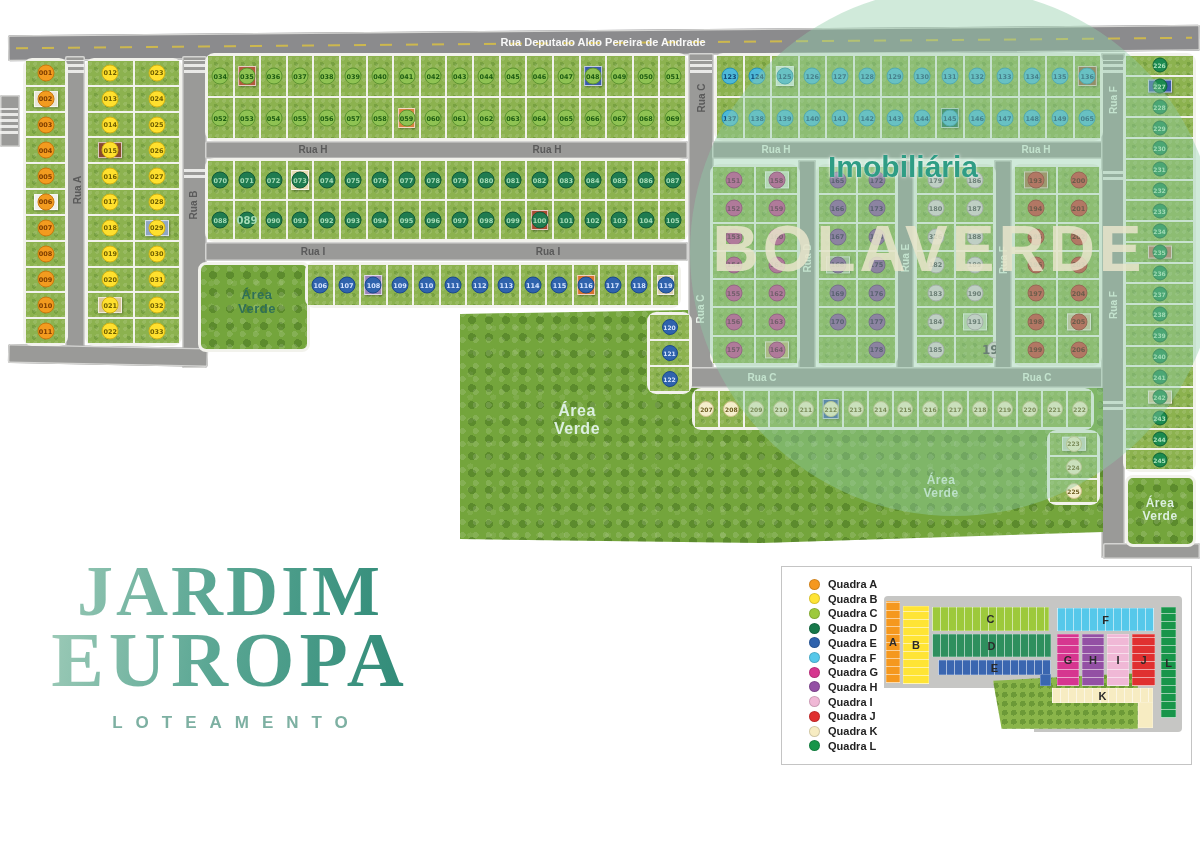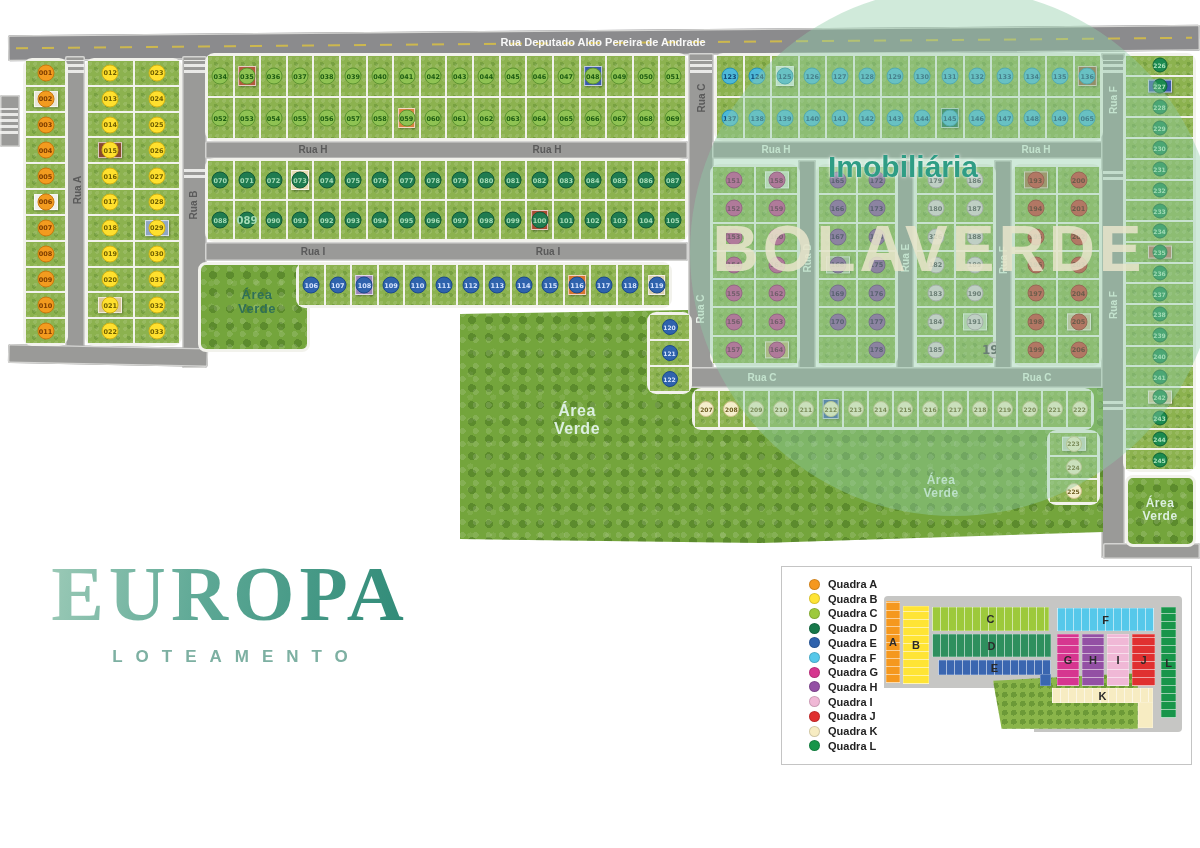--- a/index.html
+++ b/index.html
@@ -426,21 +426,21 @@
       <div class="cell">
         <span class="lot-circle" style="width: 15px; height: 15px; background: rgb(31, 123, 80); border: 1px solid rgb(19, 90, 56); color: rgb(167, 220, 182); font-size: 6.5px;">103</span>
       </div>
       <div class="cell">
         <span class="lot-circle" style="width: 15px; height: 15px; background: rgb(31, 123, 80); border: 1px solid rgb(19, 90, 56); color: rgb(167, 220, 182); font-size: 6.5px;">104</span>
       </div>
       <div class="cell">
         <span class="lot-circle" style="width: 15px; height: 15px; background: rgb(31, 123, 80); border: 1px solid rgb(19, 90, 56); color: rgb(167, 220, 182); font-size: 6.5px;">105</span>
       </div>
     </div>
-    <div class="lotblock" style="left: 296px; top: 262px; width: 376px; height: 46px; grid-template-columns: repeat(14, 1fr); grid-template-rows: repeat(1, 1fr); border-radius: 9px;">
+    <div class="lotblock" style="left: 305px; top: 262px; width: 376px; height: 46px; grid-template-columns: repeat(14, 1fr); grid-template-rows: repeat(1, 1fr); border-radius: 9px;">
       <div class="cell">
         <span class="lot-circle" style="width: 15px; height: 15px; background: rgb(47, 99, 173); border: 1px solid rgb(28, 74, 140); color: rgb(214, 228, 255); font-size: 6.5px;">106</span>
       </div>
       <div class="cell">
         <span class="lot-circle" style="width: 15px; height: 15px; background: rgb(47, 99, 173); border: 1px solid rgb(28, 74, 140); color: rgb(214, 228, 255); font-size: 6.5px;">107</span>
       </div>
       <div class="cell">
         <div class="house" style="background: rgb(154, 131, 184);"></div>
         <span class="lot-circle" style="width: 15px; height: 15px; background: rgb(47, 99, 173); border: 1px solid rgb(28, 74, 140); color: rgb(214, 228, 255); font-size: 6.5px;">108</span>
       </div>
@@ -916,20 +916,21 @@
 Verde</div>
     <div class="green-label green-light" style="left: 1160px; top: 510px; font-size: 12px;">Área
 Verde</div>
   </div>
 
 <div class="wm-circle"></div>
 <div class="wm-imob">Imobiliária</div>
 <div class="wm-brand">BOLAVERDE</div>
 
 <div class="logo">
+  <div class="logo-word logo-w1">JARDIM</div>
   <div class="logo-word logo-w2">EUROPA</div>
   <div class="logo-sub">LOTEAMENTO</div>
 </div>
 
 <div class="legend" id="legend">
     <div class="legend-item" style="left: 27px; top: 11px;">
       <span class="legend-dot" style="background: rgb(245, 152, 30);"></span>
       <span class="legend-label">Quadra A</span>
     </div>
     <div class="legend-item" style="left: 27px; top: 25.7px;">

